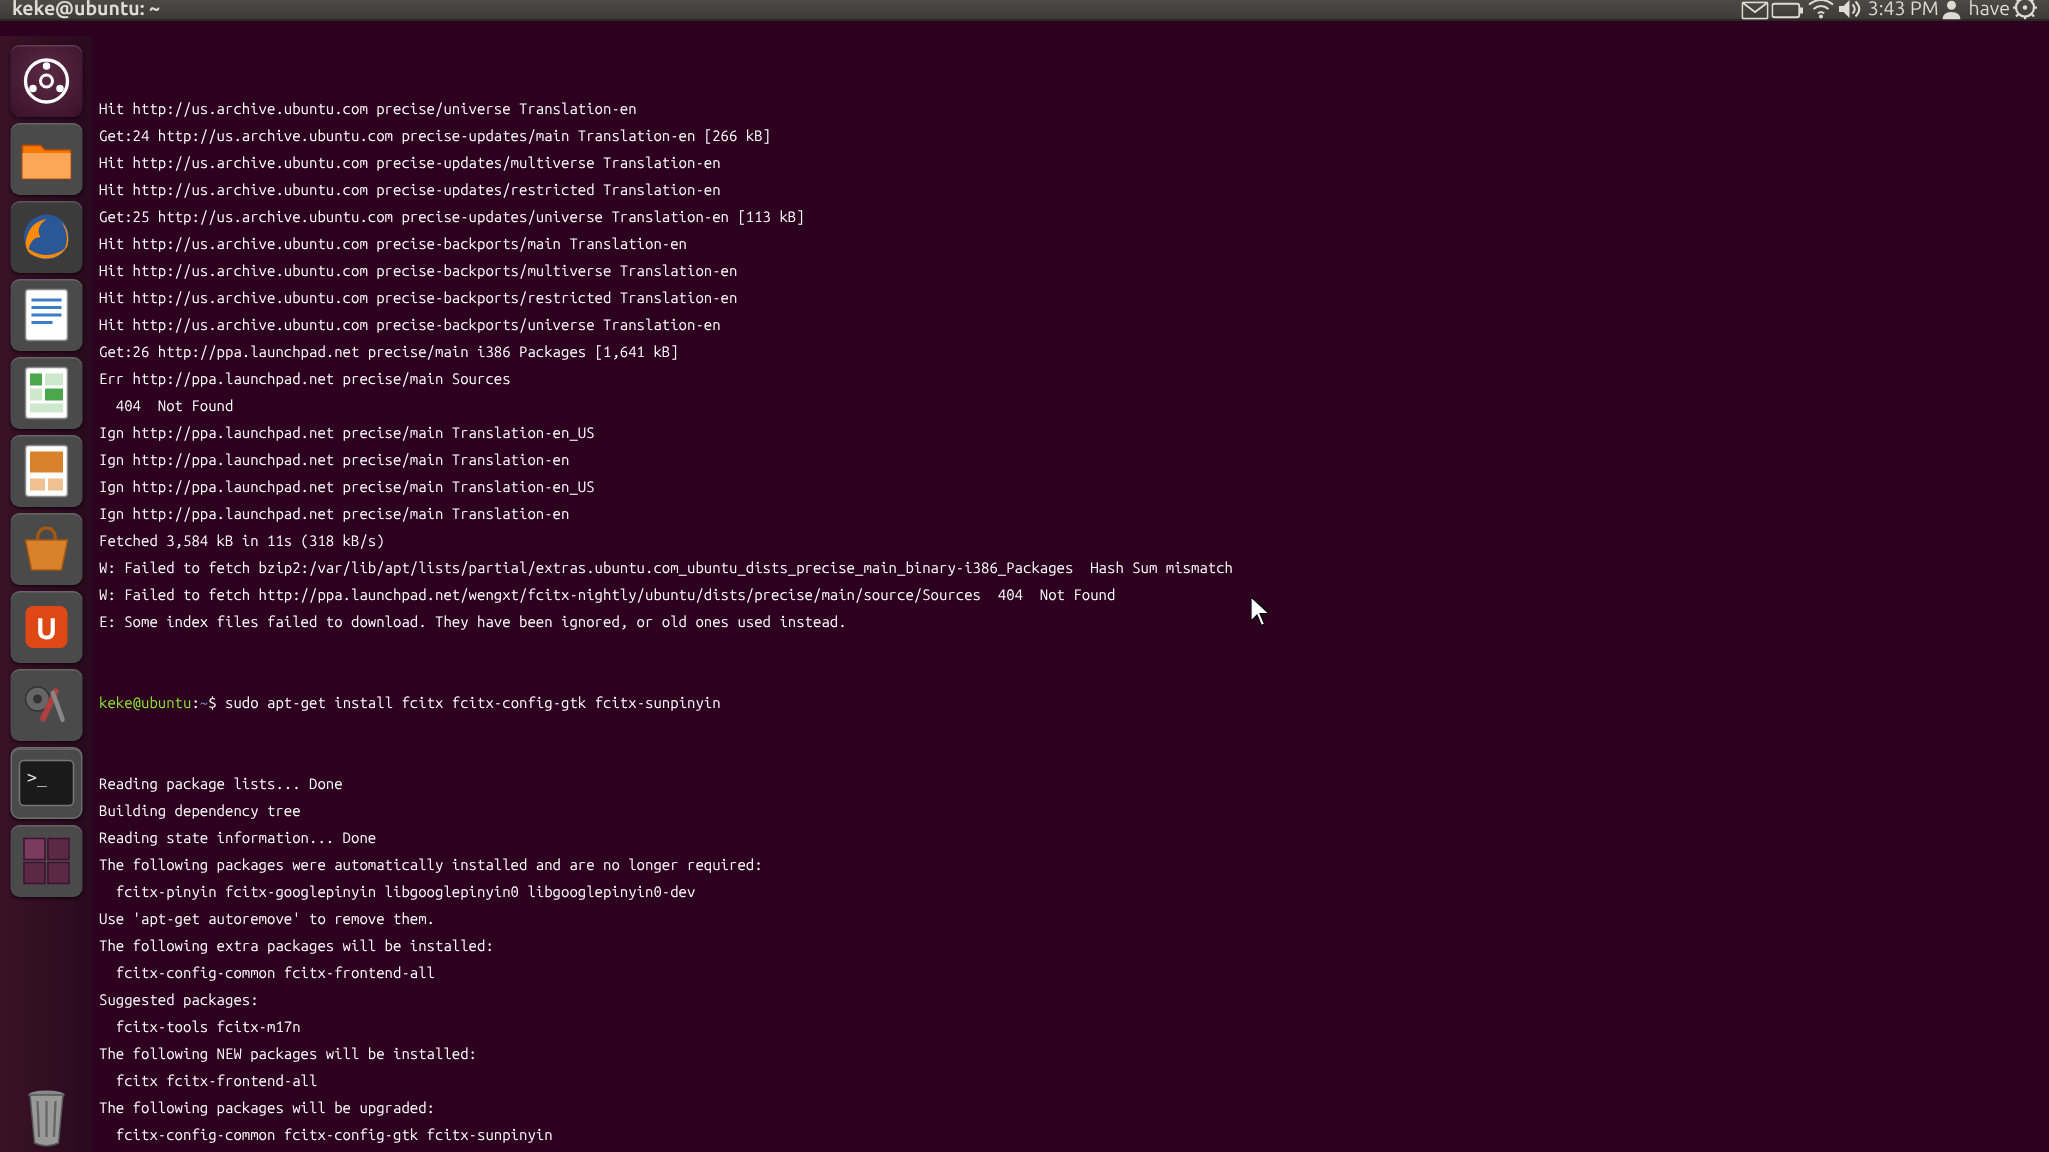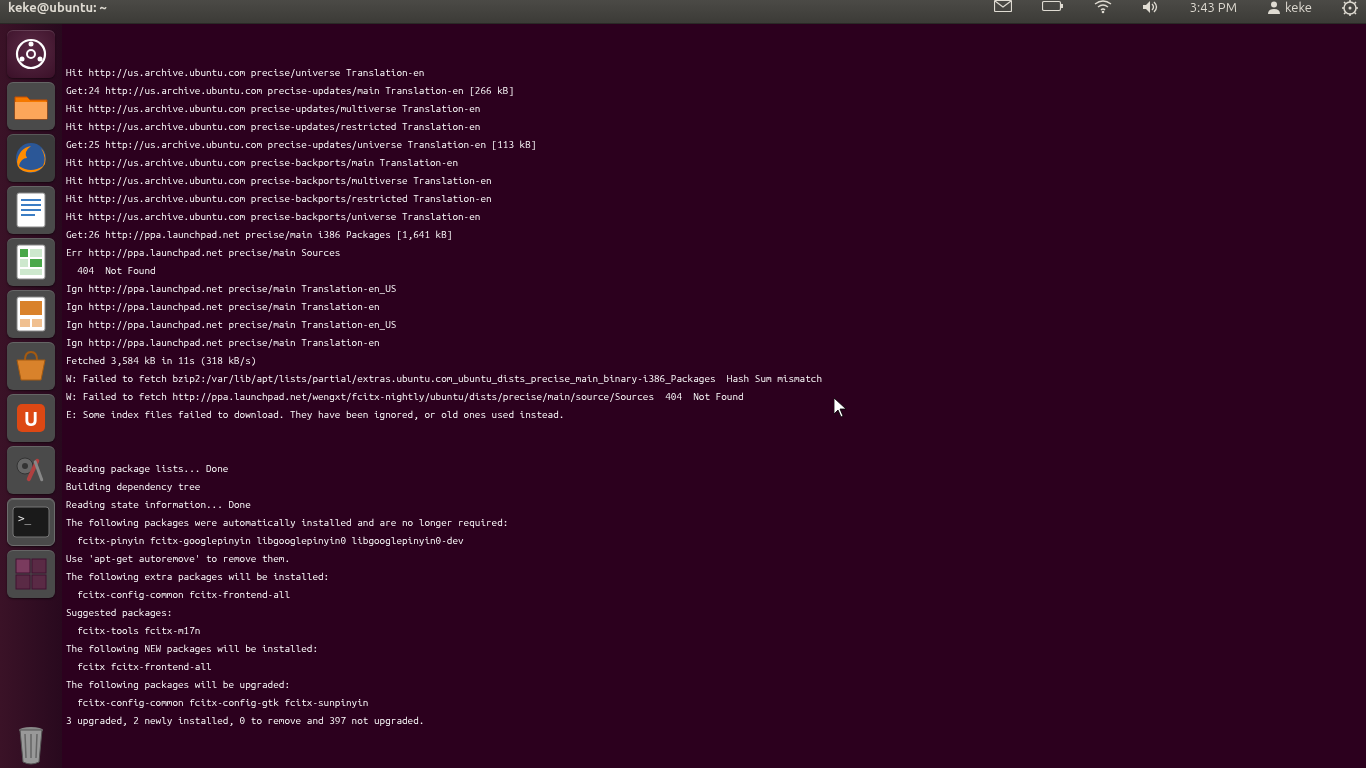--- a/index.html
+++ b/index.html
@@ -5,36 +5,36 @@
 * { margin: 0; padding: 0; box-sizing: border-box; }
 body {
   width: 1366px;
   height: 768px;
   background: #2c001e;
   font-family: "Ubuntu Mono", "DejaVu Sans Mono", monospace;
   overflow: hidden;
   position: relative;
 }
 .menubar {
-  height: 24px;
+  height: 14px;
   background: linear-gradient(to bottom, #4b4a46, #3c3b37);
   display: flex;
-  align-items: flex-start;
+  align-items: flex-end;
   padding: 0 8px;
   color: #dfdbd2;
   font-family: "Ubuntu", sans-serif;
   font-size: 13px;
   border-bottom: 1px solid #2a2926;
 }
 .menubar .title { font-weight: bold; }
 .menubar .spacer { flex: 1; }
 .menubar .indicator {
   display: inline-flex;
   align-items: center;
-  margin-left: 30px;
+  margin-left: 2px;
   cursor: pointer;
 }
 .menubar svg { display: block; }
 .launcher {
   position: absolute;
   left: 0;
   top: 24px;
   bottom: 0;
   width: 62px;
   background: linear-gradient(to right, rgba(60,20,40,0.9), rgba(40,10,30,0.9));
@@ -124,21 +124,21 @@
         <path d="M10 4 Q13 7 10 10" fill="none" stroke="#dfdbd2" stroke-width="1.3"></path>
         <path d="M12 2 Q17 7 12 12" fill="none" stroke="#dfdbd2" stroke-width="1.3"></path>
       </svg>
   </span>
   <span class="indicator">3:43 PM</span>
   <span class="indicator">
     <svg width="14" height="14" viewBox="0 0 14 14" style="margin-right:4px">
         <circle cx="7" cy="4.5" r="3" fill="#dfdbd2"></circle>
         <path d="M1 14 Q1 9 7 9 Q13 9 13 14 Z" fill="#dfdbd2"></path>
       </svg>
-    <span>keke</span>
+    <span>have</span>
   </span>
   <span class="indicator">
     <svg width="16" height="16" viewBox="0 0 16 16">
         <circle cx="8" cy="8" r="6" fill="none" stroke="#dfdbd2" stroke-width="1.5"></circle>
         <circle cx="8" cy="8" r="1.5" fill="#dfdbd2"></circle>
         <path d="M8 2 L8 0 M8 14 L8 16 M2 8 L0 8 M14 8 L16 8 M3.5 3.5 L2 2 M12.5 12.5 L14 14 M3.5 12.5 L2 14 M12.5 3.5 L14 2" stroke="#dfdbd2" stroke-width="1.5"></path>
       </svg>
   </span>
 </div>
 
@@ -230,18 +230,19 @@
     <svg width="36" height="44" viewBox="0 0 36 44">
         <ellipse cx="18" cy="8" rx="12" ry="3" fill="#888"></ellipse>
         <path d="M7 8 L10 40 Q18 44 26 40 L29 8 Z" fill="#999" stroke="#555"></path>
         <path d="M12 12 L13 36 M18 12 L18 36 M24 12 L23 36" stroke="#666" stroke-width="1.5"></path>
       </svg>
   </div>
 </div>
 
 <div class="terminal">
   <div id="term-lines"><div class="line">Hit http://us.archive.ubuntu.com precise/universe Translation-en</div><div class="line">Get:24 http://us.archive.ubuntu.com precise-updates/main Translation-en [266 kB]</div><div class="line">Hit http://us.archive.ubuntu.com precise-updates/multiverse Translation-en</div><div class="line">Hit http://us.archive.ubuntu.com precise-updates/restricted Translation-en</div><div class="line">Get:25 http://us.archive.ubuntu.com precise-updates/universe Translation-en [113 kB]</div><div class="line">Hit http://us.archive.ubuntu.com precise-backports/main Translation-en</div><div class="line">Hit http://us.archive.ubuntu.com precise-backports/multiverse Translation-en</div><div class="line">Hit http://us.archive.ubuntu.com precise-backports/restricted Translation-en</div><div class="line">Hit http://us.archive.ubuntu.com precise-backports/universe Translation-en</div><div class="line">Get:26 http://ppa.launchpad.net precise/main i386 Packages [1,641 kB]</div><div class="line">Err http://ppa.launchpad.net precise/main Sources</div><div class="line">  404  Not Found</div><div class="line">Ign http://ppa.launchpad.net precise/main Translation-en_US</div><div class="line">Ign http://ppa.launchpad.net precise/main Translation-en</div><div class="line">Ign http://ppa.launchpad.net precise/main Translation-en_US</div><div class="line">Ign http://ppa.launchpad.net precise/main Translation-en</div><div class="line">Fetched 3,584 kB in 11s (318 kB/s)</div><div class="line">W: Failed to fetch bzip2:/var/lib/apt/lists/partial/extras.ubuntu.com_ubuntu_dists_precise_main_binary-i386_Packages  Hash Sum mismatch</div><div class="line"></div><div class="line">W: Failed to fetch http://ppa.launchpad.net/wengxt/fcitx-nightly/ubuntu/dists/precise/main/source/Sources  404  Not Found</div><div class="line"></div><div class="line">E: Some index files failed to download. They have been ignored, or old ones used instead.</div></div>
+  <div class="line"><span class="prompt-user">keke@ubuntu</span><span>:</span><span class="prompt-path">~</span><span>$ </span><span>sudo apt-get install fcitx fcitx-config-gtk fcitx-sunpinyin</span></div>
   <div id="term-lines2"><div class="line">Reading package lists... Done</div><div class="line">Building dependency tree       </div><div class="line">Reading state information... Done</div><div class="line">The following packages were automatically installed and are no longer required:</div><div class="line">  fcitx-pinyin fcitx-googlepinyin libgooglepinyin0 libgooglepinyin0-dev</div><div class="line">Use 'apt-get autoremove' to remove them.</div><div class="line">The following extra packages will be installed:</div><div class="line">  fcitx-config-common fcitx-frontend-all</div><div class="line">Suggested packages:</div><div class="line">  fcitx-tools fcitx-m17n</div><div class="line">The following NEW packages will be installed:</div><div class="line">  fcitx fcitx-frontend-all</div><div class="line">The following packages will be upgraded:</div><div class="line">  fcitx-config-common fcitx-config-gtk fcitx-sunpinyin</div><div class="line">3 upgraded, 2 newly installed, 0 to remove and 397 not upgraded.</div></div>
 </div>
 
 <svg class="mouse-cursor" width="14" height="20" viewBox="0 0 14 20">
     <path d="M0 0 L0 16 L4 12 L7 19 L9 18 L6 11 L12 11 Z" fill="#fff" stroke="#000" stroke-width="0.8"></path>
   </svg>
 
 </body></html>

